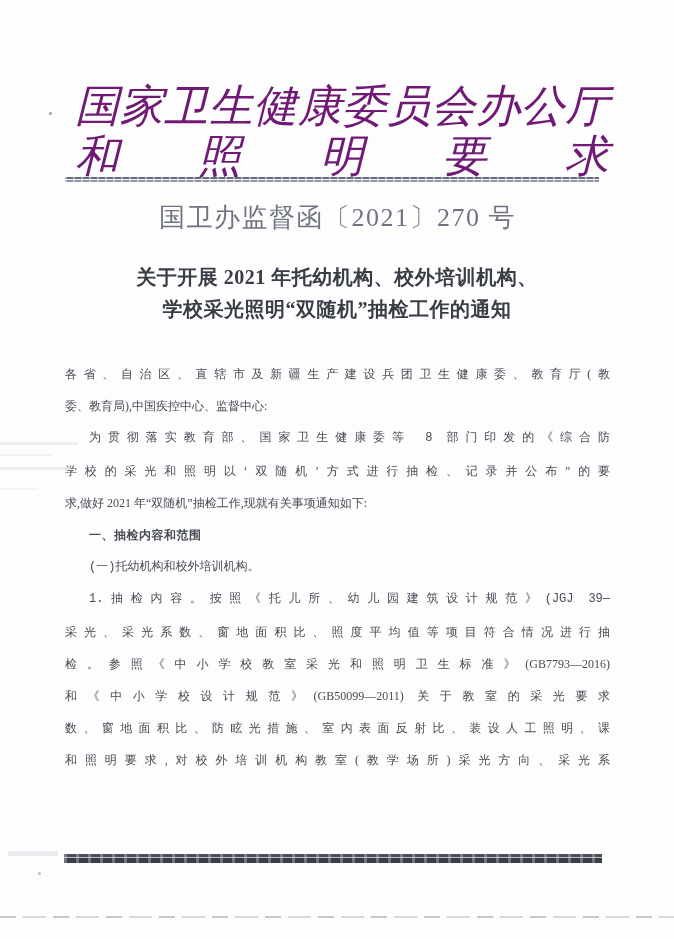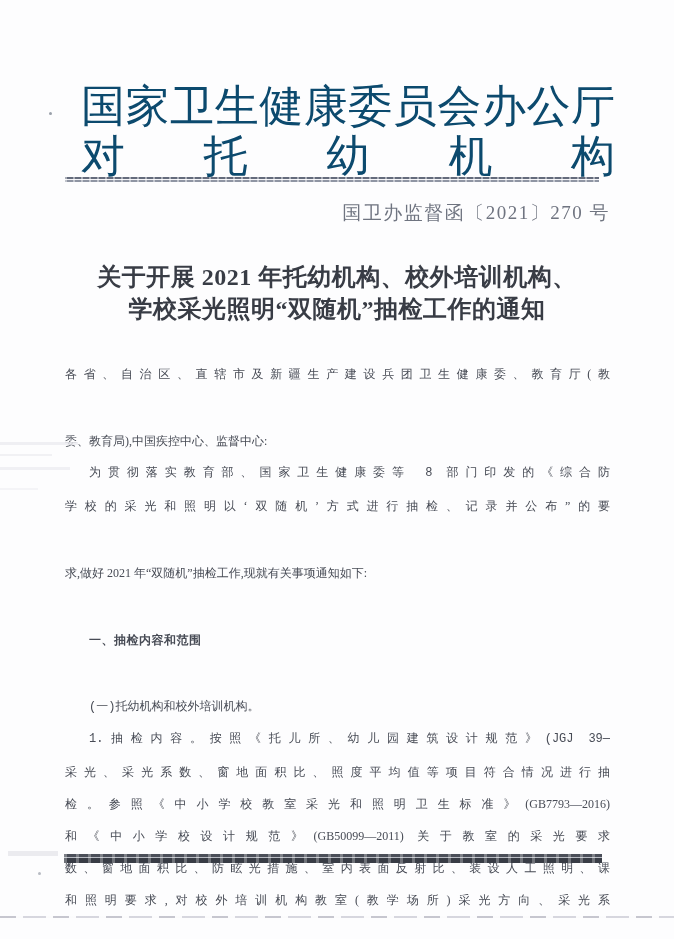--- a/index.html
+++ b/index.html
@@ -5,53 +5,54 @@
   html,body{margin:0;padding:0;background:#ffffff;}
   .page{
     position:relative;
     width:674px;height:939px;
     background:#fdfdfe;
     overflow:hidden;
     font-family:"Liberation Serif","DejaVu Serif",serif;
   }
   
   .letterhead{
-    position:absolute;left:81px;top:82px;width:534px;
-    color:#0c4a6e;
+    position:absolute;left:75px;top:82px;width:534px;
+    color:#701a75;
+    font-style:italic;
   }
   .lh-line{
     font-size:44px;line-height:50px;
     text-align:justify;text-align-last:justify;
     white-space:normal;
   }
   
   .rule{
     position:absolute;left:65px;top:177px;width:534px;height:6px;
     background:
       repeating-linear-gradient(90deg, rgba(253,253,254,.45) 0 2px, transparent 2px 8px),
       linear-gradient(180deg,#646b7c 0 2px,#f4f4f7 2px 3px,#8f95a3 3px 5px,transparent 5px);
   }
   .doc-number{
     position:absolute;left:65px;top:200px;width:545px;
-    text-align:right;font-size:19px;letter-spacing:1.5px;
+    text-align:center;font-size:26px;letter-spacing:1.5px;
     color:#6f7480;
   }
   .title{
     position:absolute;left:40px;top:261px;width:594px;
     text-align:center;font-weight:bold;
-    font-size:24px;line-height:32px;letter-spacing:.5px;
+    font-size:20px;line-height:32px;letter-spacing:.5px;
     color:#383c45;
   }
   .body-text{
     position:absolute;left:65px;top:358px;width:545px;
     font-size:12px;line-height:32.2px;
     color:#474b55;
   }
   .bline{text-align:justify;text-align-last:justify;}
-  .bline.last{text-align-last:left;margin-top:35px;}
+  .bline.last{text-align-last:left;}
   .bline.indent{text-indent:2em;font-family:Liberation Mono, monospace;}
   .bline.bold{font-weight:bold;font-family:"Liberation Sans","DejaVu Sans",sans-serif;letter-spacing:.5px;}
   
   .band{
     position:absolute;left:64px;top:854px;width:538px;height:9px;
     background:
       repeating-linear-gradient(90deg, rgba(255,255,255,.28) 0 3px, transparent 3px 12px),
       linear-gradient(180deg,#4b4f59 0 3px,#b9bcc4 3px 4px,#383c45 4px 9px);
   }
   .bottom-scan-line{
@@ -69,21 +70,21 @@
   .speck.b{left:38px;top:872px;width:3px;height:3px;opacity:.7;}
   .smudge-left{position:absolute;left:8px;top:851px;width:50px;height:5px;background:#dcdce2;opacity:.55;}
 </style>
 </head>
 <body>
 
 <div class="page">
 
   <div class="letterhead">
     <div class="lh-line">国家卫生健康委员会办公厅</div>
-    <div class="lh-line">对托幼机构</div>
+    <div class="lh-line">和照明要求</div>
   </div>
 
   <div class="rule"></div>
 
   <div class="doc-number">国卫办监督函〔2021〕270 号</div>
 
   <div class="title">
     <div>关于开展 2021 年托幼机构、校外培训机构、</div>
     <div>学校采光照明“双随机”抽检工作的通知</div>
   </div>

